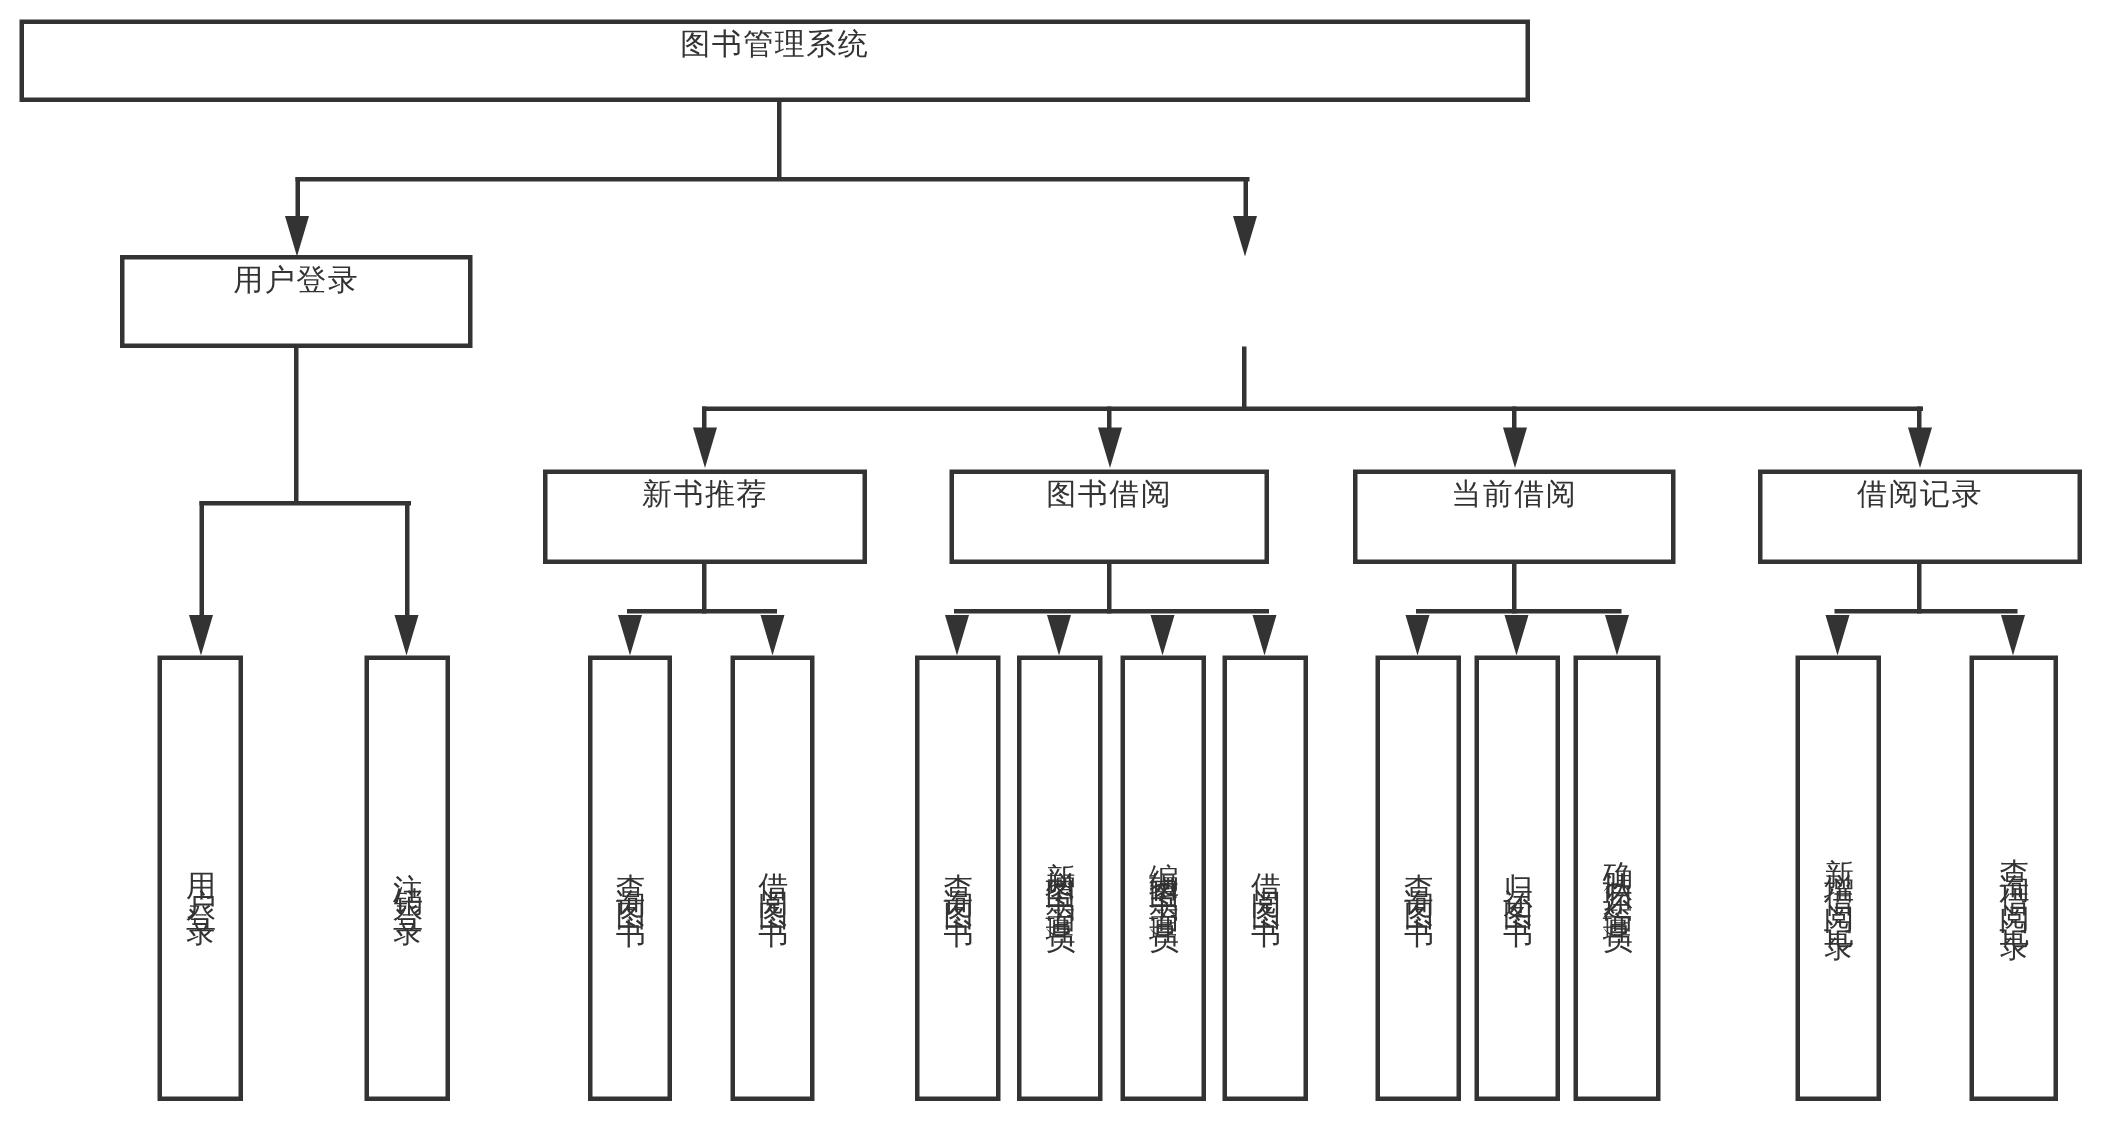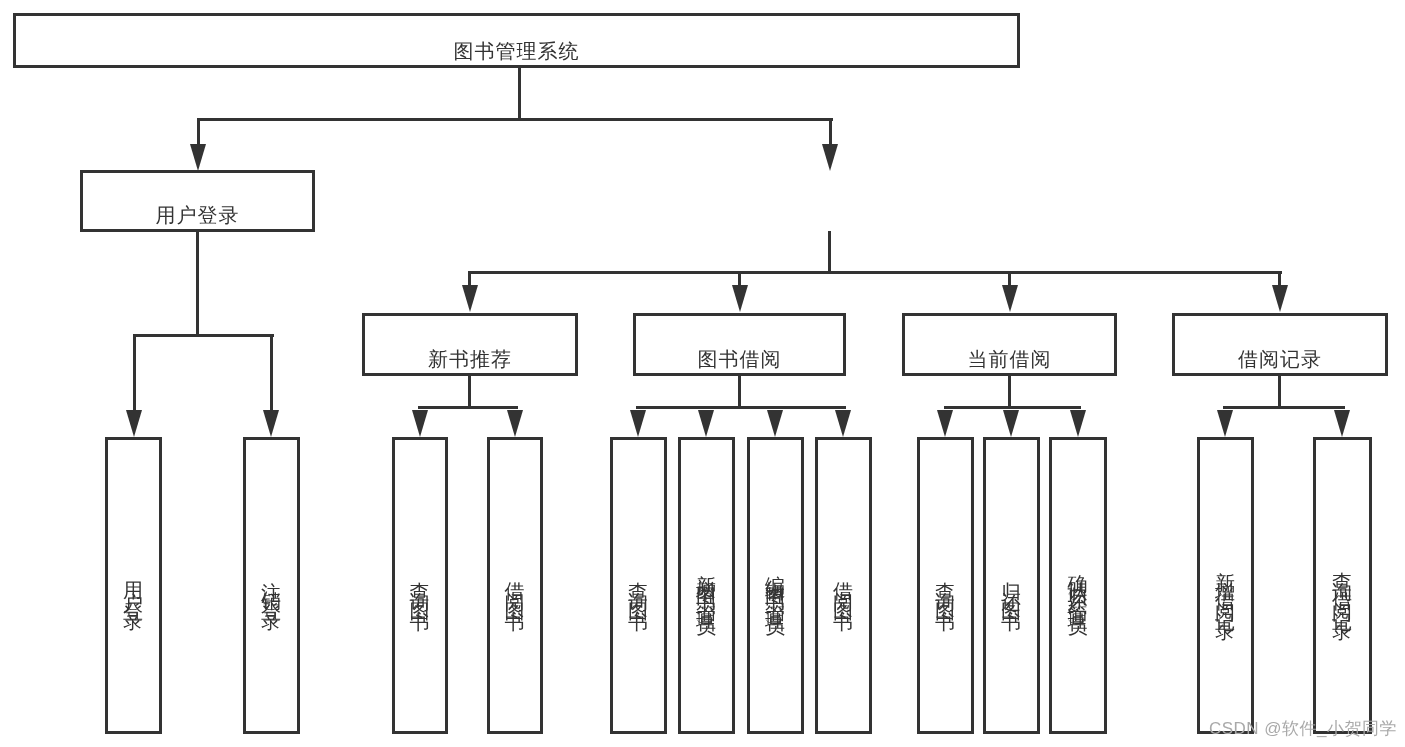--- a/index.html
+++ b/index.html
@@ -14,21 +14,21 @@
     background:var(--bg);
     font-family:"Liberation Sans","DejaVu Sans",sans-serif;
     overflow:hidden;
   }
   
   .hnode{
     position:absolute;
     box-sizing:border-box;
     border:3px solid var(--line);
     background:#fff;
-    display:flex;align-items:flex-end;justify-content:center;
+    display:flex;align-items:flex-start;justify-content:center;
     font-size:20px;color:var(--text);
     letter-spacing:1px;
   }
   .vnode{
     position:absolute;
     box-sizing:border-box;
     border:3px solid var(--line);
     background:#fff;
     display:flex;align-items:center;justify-content:center;
     color:var(--text);
@@ -171,15 +171,14 @@
     <span class="vlbl">确认归还（管理员）</span>
   </div>
 
   <div class="vnode" style="left:1197px;top:437px;width:57px;height:297px">
     <span class="vlbl">新增借阅记录</span>
   </div>
   <div class="vnode" style="left:1313px;top:437px;width:59px;height:297px">
     <span class="vlbl">查询借阅记录</span>
   </div>
 
-  <div class="watermark">CSDN @软件_小贺同学</div>
 
 </div>
 
 </body></html>

